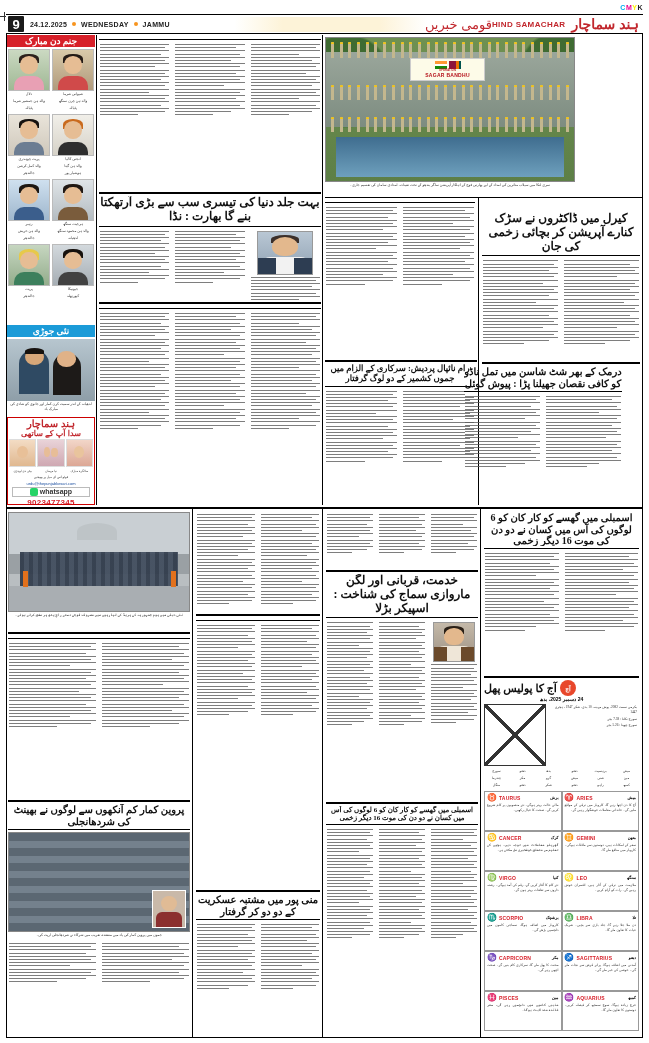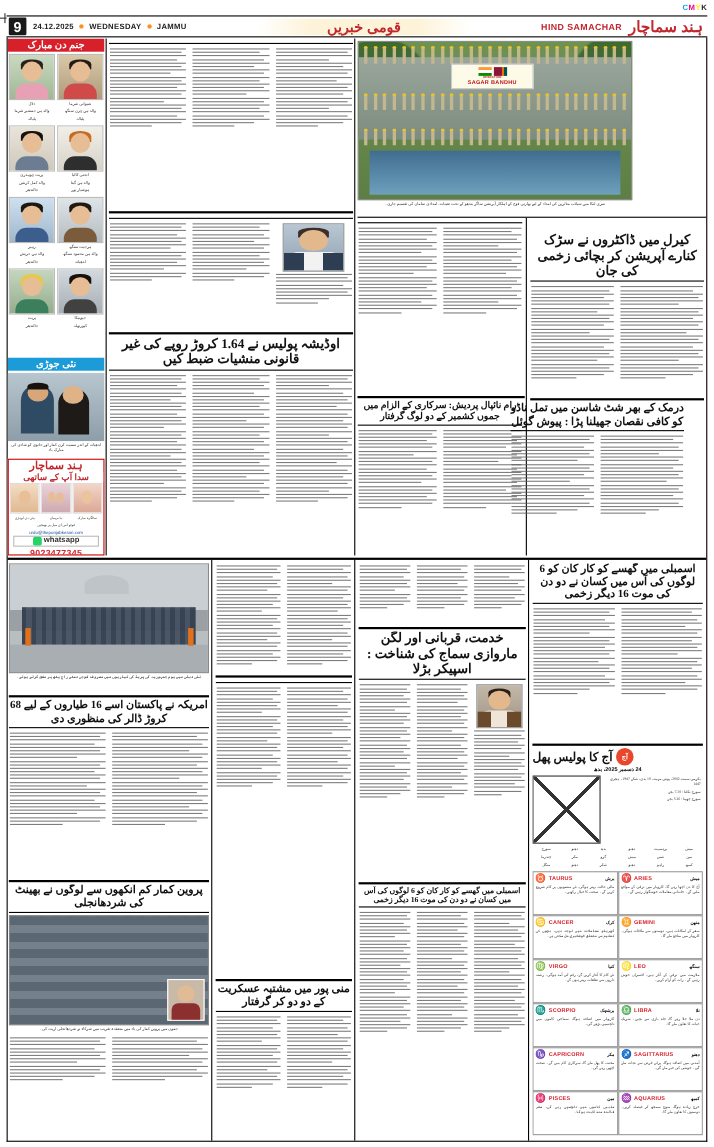--- a/index.html
+++ b/index.html
@@ -33,22 +33,22 @@
   }
   .pagenum{
     background:#1a1a1a; color:#fff; font-weight:bold; font-size:13px;
     width:16px; height:16px; margin-left:2px; display:flex;
     align-items:center; justify-content:center; border-radius:1px;
   }
   .mh-date{font-size:7px; font-weight:bold; color:#222; margin-left:6px; letter-spacing:.2px;}
   .mh-dot{width:4px;height:4px;border-radius:50%;background:#f7941e;margin:0 5px;display:inline-block;}
   .mh-day,.mh-city{font-size:7px;font-weight:bold;color:#222;letter-spacing:.3px;}
   .mh-center{
-    flex:1; text-align:center; font-size:13px; color:#c1272d;
-    font-weight:bold; direction:rtl;
+    flex:1; font-size:13px; color:#c1272d;
+    font-weight:normal; direction:rtl;
     background:linear-gradient(to right, transparent 20%, #fdf3d8 35%, #fdf3d8 65%, transparent 80%);
   }
   .mh-brand{font-size:8px;font-weight:bold;color:#c1272d;letter-spacing:.4px;margin-right:6px;}
   .mh-logo{font-size:14px;color:#c1272d;font-weight:bold;direction:rtl;margin-right:4px;}
 
   
   .col{position:absolute; overflow:hidden;}
   .rule-v{position:absolute;width:1px;background:#000;}
   .rule-h{position:absolute;height:1px;background:#000;}
   .rule-h.thick{height:2px;}
@@ -544,20 +544,21 @@
     </div>
     <div class="cap">سری لنکا میں سیلاب متاثرین کی امداد کے لیے بھارتی فوج کے اہلکار آپریشن ساگر بندھو کے تحت تعینات، امدادی سامان کی تقسیم جاری۔</div>
   </div>
 
   <div class="rule-v" style="left:322px;top:35px;height:470px;"></div>
   <div class="rule-v" style="left:478px;top:198px;height:307px;"></div>
   <div class="rule-h" style="left:325px;top:197px;width:317px;"></div>
 
   <div class="rule-h thick" style="left:99px;top:192px;width:222px;"></div>
   <div class="col" style="left:99px;top:196px;width:222px;height:110px;">
+    <div class="hl mid">بہت جلد دنیا کی تیسری سب سے بڑی آرتھکتا بنے گا بھارت : نڈا</div>
     <div class="rule-h" style="position:relative;margin:2px 0;width:100%;"></div>
     <div style="display:flex;gap:4px;">
       <div class="tcol" style="flex:1;">
           <span class="tl s1"></span>
           <span class="tl s2"></span>
           <span class="tl s1"></span>
           <span class="tl s3"></span>
           <span class="tl s1"></span>
           <span class="tl s2"></span>
           <span class="tl s1"></span>
@@ -607,21 +608,20 @@
           <span class="tl s2"></span>
           <span class="tl s1"></span>
           <span class="tl s5"></span>
           <span class="tl s6"></span>
       </div>
     </div>
   </div>
 
   <div class="rule-h thick" style="left:99px;top:302px;width:222px;"></div>
   <div class="col" style="left:99px;top:306px;width:222px;height:198px;">
-    <div class="hl mid">اوڈیشہ پولیس نے 1.64 کروڑ روپے کی غیر قانونی منشیات ضبط کیں</div>
     <div class="rule-h" style="position:relative;margin:2px 0;width:100%;"></div>
     <div style="display:flex;gap:4px;">
       <div class="tcol" style="flex:1;">
           <span class="tl s1"></span>
           <span class="tl s2"></span>
           <span class="tl s1"></span>
           <span class="tl s3"></span>
           <span class="tl s1"></span>
           <span class="tl s2"></span>
           <span class="tl s1"></span>
@@ -986,21 +986,20 @@
       <div class="road"></div>
       <div class="troop"></div>
       <div style="position:absolute;left:8%;bottom:24%;width:5px;height:16px;background:#e2711d;"></div>
       <div style="position:absolute;left:90%;bottom:24%;width:5px;height:16px;background:#e2711d;"></div>
     </div>
     <div class="cap">نئی دہلی میں یوم جمہوریہ کی پریڈ کی تیاریوں میں مصروف فوجی دستے راج پتھ پر مشق کرتے ہوئے۔</div>
   </div>
 
   <div class="rule-h thick" style="left:8px;top:632px;width:182px;"></div>
   <div class="col" style="left:8px;top:636px;width:182px;height:160px;">
-    <div class="hl sm">امریکہ نے پاکستان اسے 16 طیاروں کے لیے 68 کروڑ ڈالر کی منظوری دی</div>
     <div class="rule-h" style="position:relative;margin:2px 0;width:100%;"></div>
     <div style="display:flex;gap:4px;">
       <div class="tcol" style="flex:1;">
           <span class="tl s1"></span>
           <span class="tl s2"></span>
           <span class="tl s1"></span>
           <span class="tl s3"></span>
           <span class="tl s1"></span>
           <span class="tl s2"></span>
           <span class="tl s1"></span>

